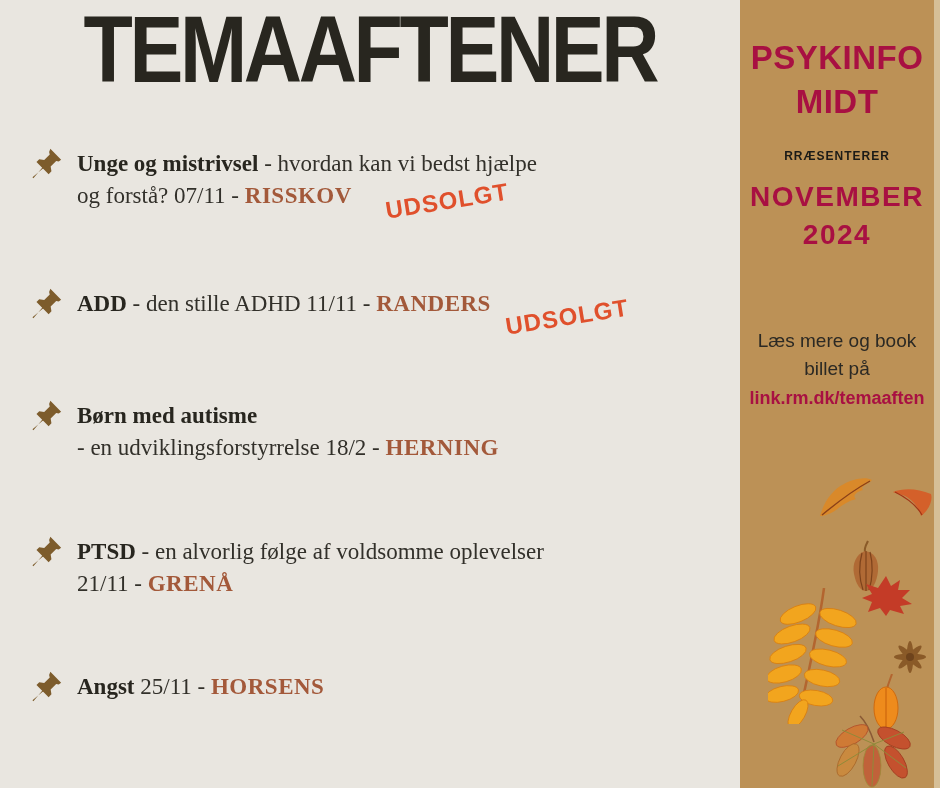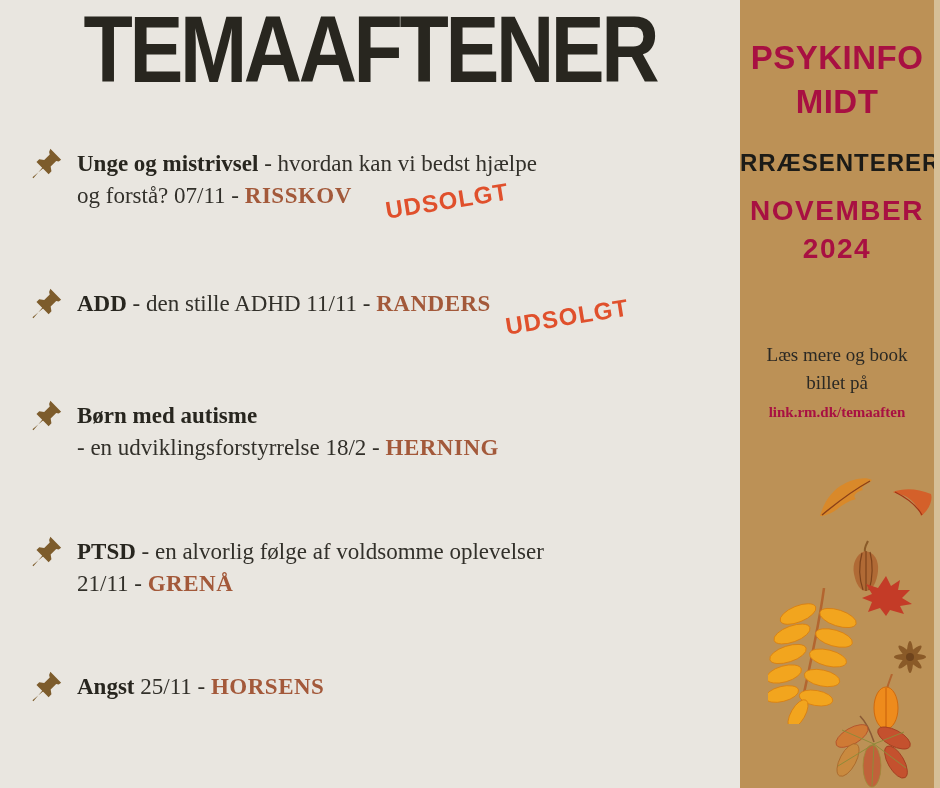--- a/index.html
+++ b/index.html
@@ -29,28 +29,28 @@
   .sidebar {
     position:absolute; left:740px; top:0; width:194px; height:788px;
     background:#bc9156; text-align:center;
   }
   .edge-strip { position:absolute; left:934px; top:0; width:6px; height:788px; background:#d6bf97; }
   .brand {
     margin-top:36px; font-size:33px; line-height:44px; font-weight:800;
     color:#a81042; letter-spacing:0.5px;
   }
   .presents {
-    margin-top:25px; font-size:24px; font-weight:600; color:#1c1b17; letter-spacing:1px;
+    margin-top:25px; font-size:12px; font-weight:600; color:#1c1b17; letter-spacing:1px;
   }
   .month {
     margin-top:15px; font-size:28px; line-height:38px; font-weight:800;
     color:#a81042; letter-spacing:1.5px;
   }
-  .info { margin-top:73px; font-size:19px; line-height:28px; color:#2b2924; font-weight:500;font-family:Liberation Serif, serif; }
-  .link { display:block; margin-top:1px; font-size:15px; line-height:28px; font-weight:600; color:#a81042; text-decoration:none; }
+  .info { margin-top:73px; font-size:19px; line-height:28px; color:#2b2924; font-weight:500; }
+  .link { display:block; margin-top:1px; font-size:18px; line-height:28px; font-weight:600; color:#a81042; text-decoration:none; }
   .leaf { position:absolute; }
 </style>
 </head>
 <body>
 
 <div class="poster">
 
   <div class="main">
 
     <div class="title-wrap">

